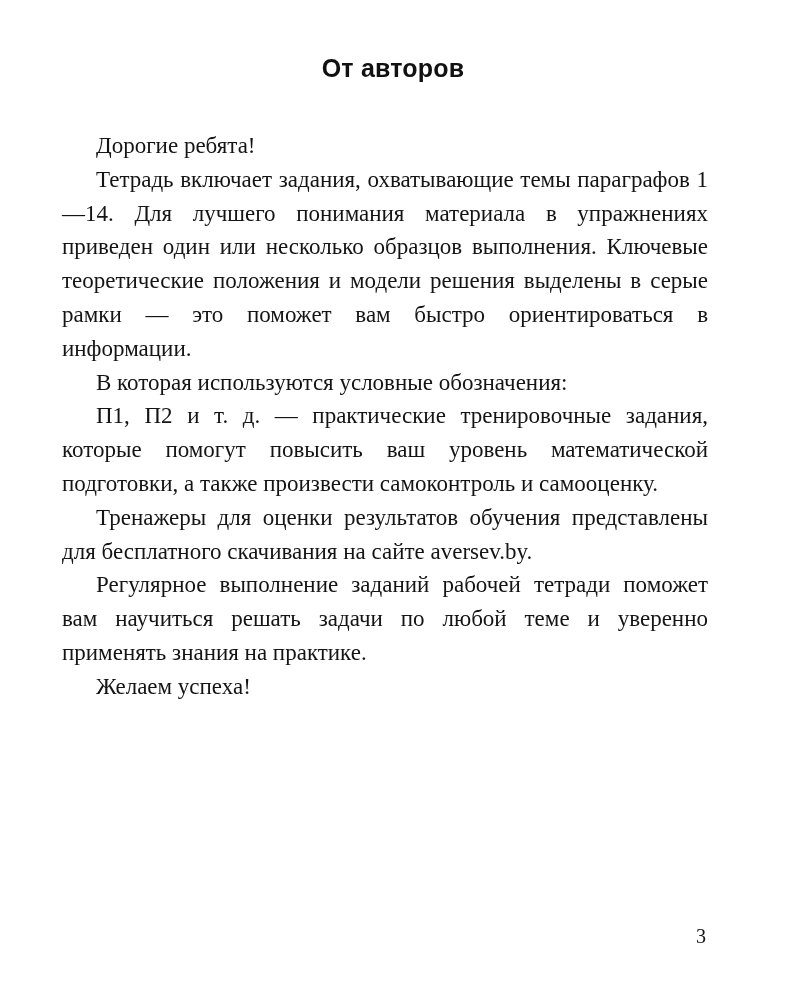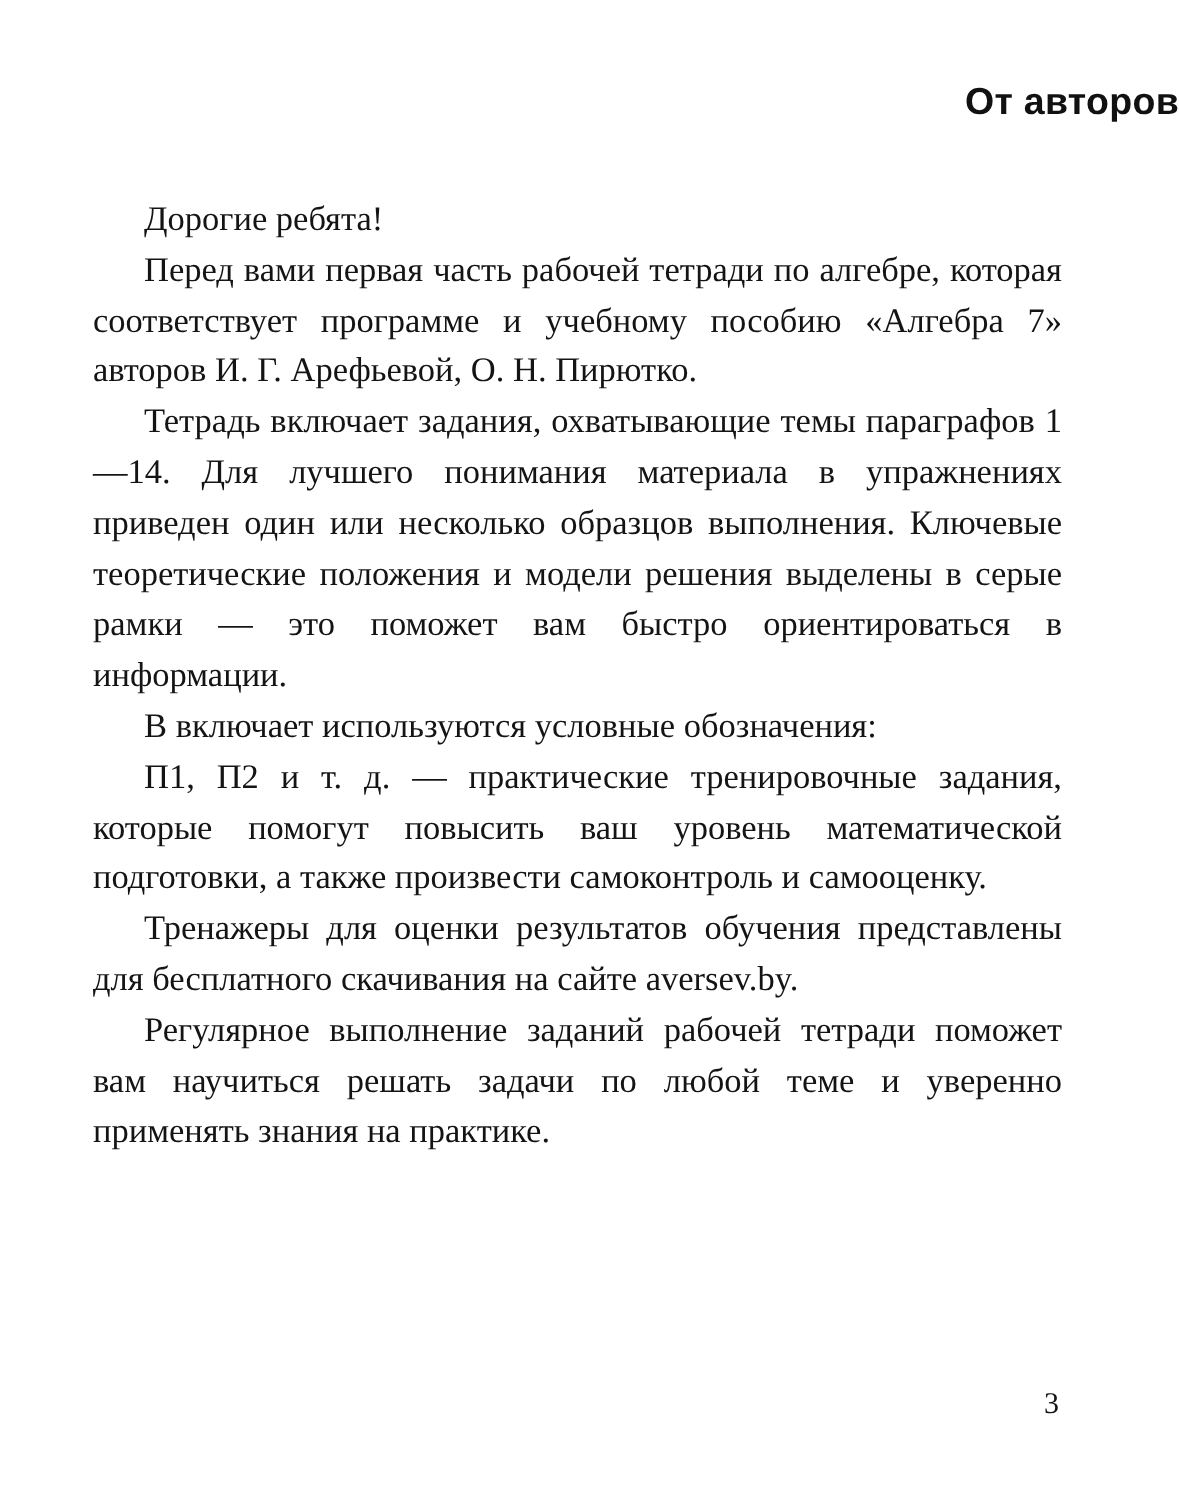--- a/index.html
+++ b/index.html
@@ -14,21 +14,21 @@
     color: #1a1a1a;
     position: relative;
     overflow: hidden;
   }
   .page {
     position: absolute;
     inset: 0;
     padding: 0;
   }
   .page-title {
-    text-align: right;
+    text-align: center;
     font-family: "Liberation Sans", sans-serif;
     font-weight: bold;
     font-size: 25px;
     letter-spacing: 0.2px;
     color: #111111;
     margin: 0;
     padding-top: 54px;
   }
   .body-text {
     margin: 0;
@@ -59,23 +59,23 @@
 </style>
 </head>
 <body>
 
 <div class="page">
 
   <h1 class="page-title">От авторов</h1>
 
   <div class="body-text">
     <p class="para last-line-natural">Дорогие ребята!</p>
-    <p class="para">Перед вами первая часть рабочей тетради по алгебре, которая соответствует программе и учебному пособию «Алгебра 7» авторов И. Г. Арефьевой, О. Н. Пирютко.</p>
     <p class="para">Тетрадь включает задания, охватывающие темы параграфов 1—14. Для лучшего понимания материала в упражнениях приведен один или несколько образцов выполнения. Ключевые теоретические положения и модели решения выделены в серые рамки — это поможет вам быстро ориентироваться в информации.</p>
-    <p class="para last-line-natural">В включает используются условные обозначения:</p>
+    <p class="para last-line-natural">В которая используются условные обозначения:</p>
     <p class="para">П1, П2 и т. д. — практические тренировочные задания, которые помогут повысить ваш уровень математической подготовки, а также произвести самоконтроль и самооценку.</p>
     <p class="para">Тренажеры для оценки результатов обучения представлены для бесплатного скачивания на сайте aversev.by.</p>
     <p class="para">Регулярное выполнение заданий рабочей тетради поможет вам научиться решать задачи по любой теме и уверенно применять знания на практике.</p>
+    <p class="para last-line-natural">Желаем успеха!</p>
   </div>
 
   <div class="page-number">3</div>
 
 </div>
 
 </body></html>

